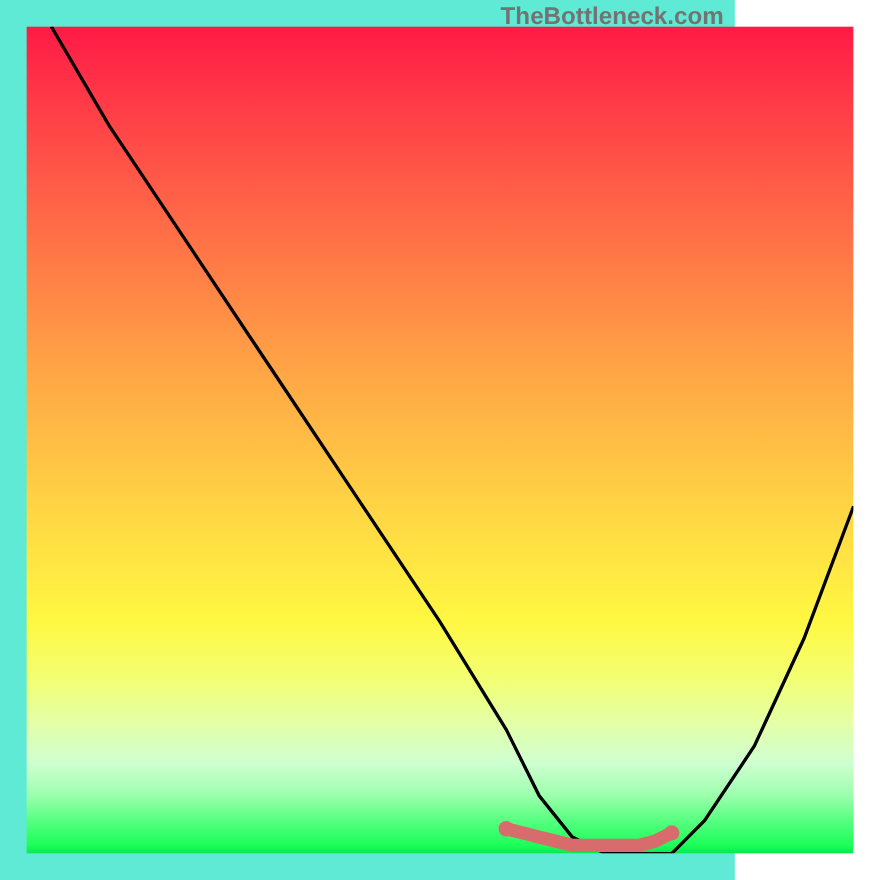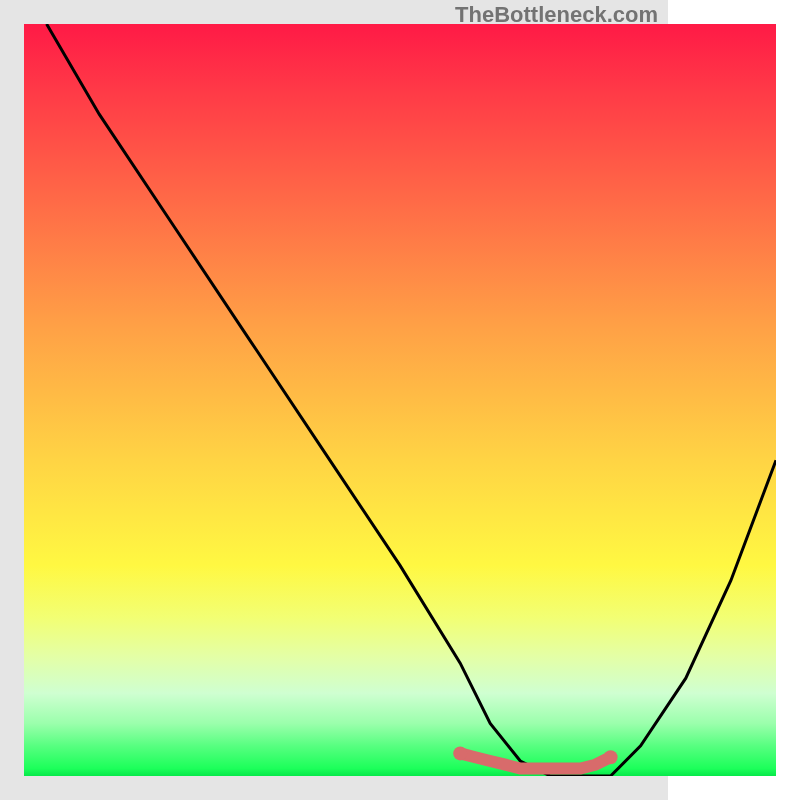--- a/index.html
+++ b/index.html
@@ -14,21 +14,21 @@
     position: relative;
     width: 800px;
     height: 800px;
   }
   .chart-frame {
     position: absolute;
     left: 0;
     top: 0;
     width: 668px;
     height: 800px;
-    background: #e5e5e5;
+    background: #5eead4;
   }
   .watermark {
     position: absolute;
     top: 2px;
     right: 10px;
     font-family: Arial, Helvetica, sans-serif;
     font-size: 22px;
     font-weight: bold;
     color: #737373;
     z-index: 10;

